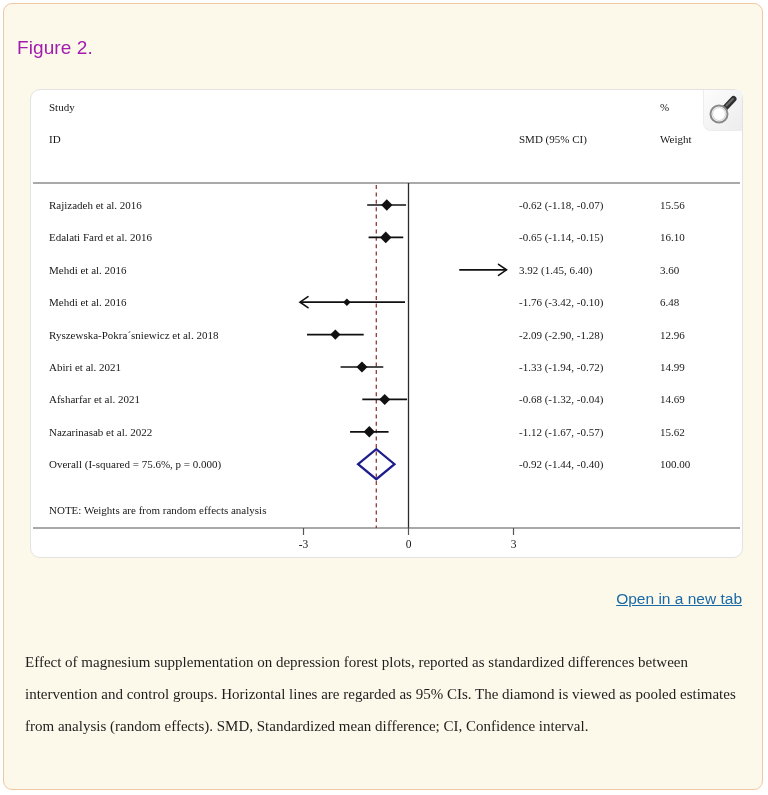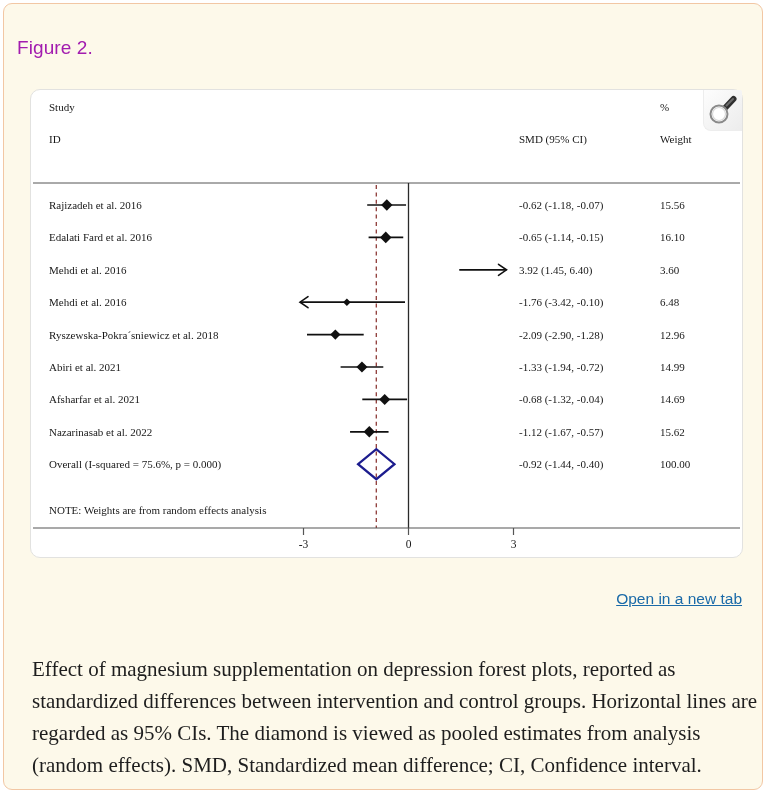--- a/index.html
+++ b/index.html
@@ -34,23 +34,23 @@
     border-left:1px solid #ededed;border-bottom:1px solid #ededed;
     border-radius:0 2px 0 8px;cursor:pointer;
   }
   .link-row{
     position:absolute;top:586px;right:20px;text-align:right;
   }
   .open-link{
     color:#1a6aa8;font-size:15.5px;text-decoration:underline;cursor:pointer;
   }
   .caption{
-    position:absolute;left:13px;top:634px;width:736px;margin:15px;
+    position:absolute;left:13px;top:634px;width:736px;margin:8px;
     font-family:"Liberation Serif",serif;
-    font-size:21px;line-height:32px;color:#1e1e1e;
+    font-size:15px;line-height:32px;color:#1e1e1e;
   }
 </style>
 </head>
 <body>
 
 <div class="frame">
 
   <div class="fig-label">Figure 2.</div>
 
   <div class="plot-card">

